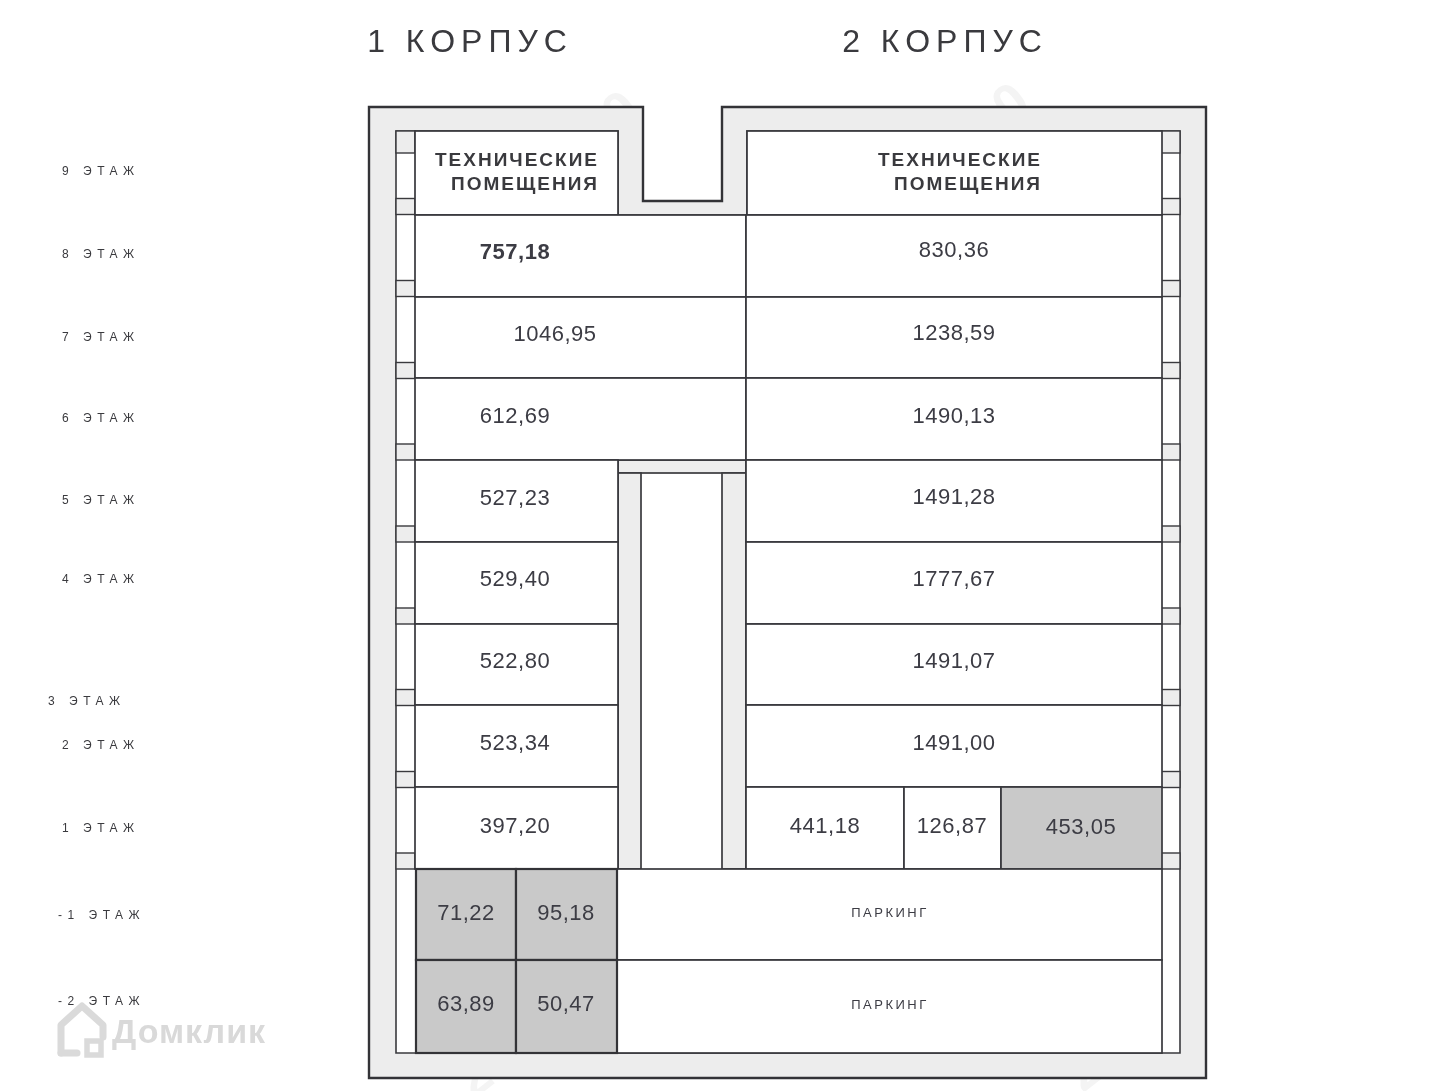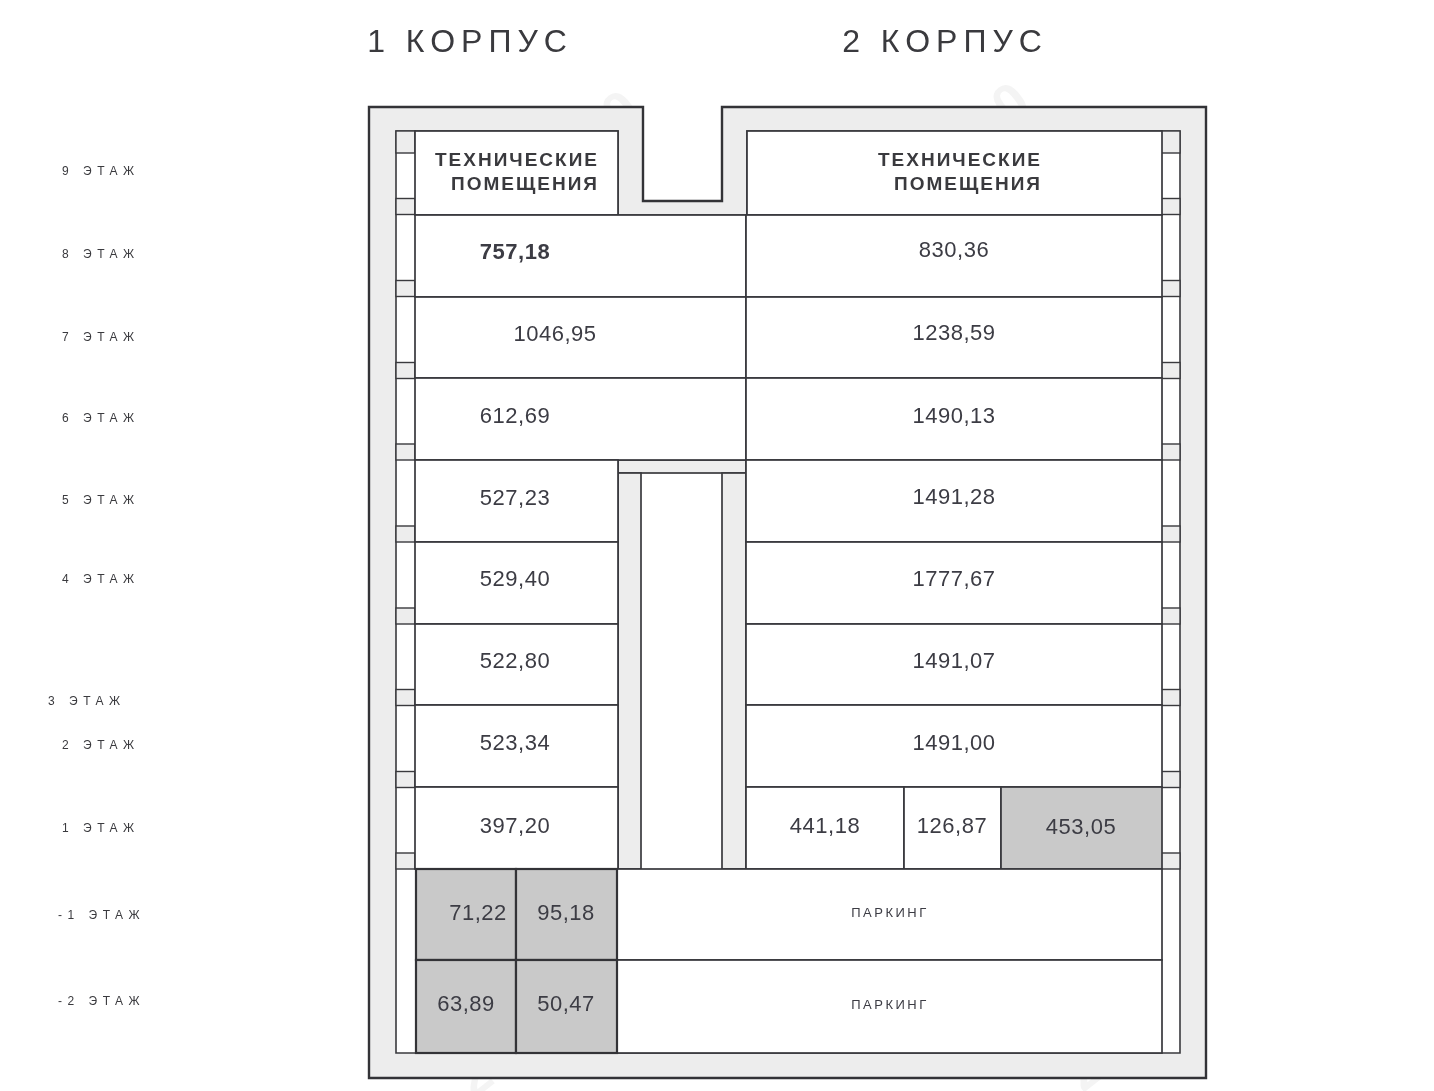--- a/index.html
+++ b/index.html
@@ -153,32 +153,40 @@
   </div>
 
   <div class="val" style="left:515px;top:252px;font-weight:bold;">757,18</div>
   <div class="val" style="left:515px;top:334px;margin-left:40px;">1046,95</div>
   <div class="val" style="left:515px;top:416px;">612,69</div>
   <div class="val" style="left:515px;top:498px;">527,23</div>
   <div class="val" style="left:515px;top:579px;">529,40</div>
   <div class="val" style="left:515px;top:661px;">522,80</div>
   <div class="val" style="left:515px;top:743px;">523,34</div>
   <div class="val" style="left:515px;top:826px;">397,20</div>
-  <div class="val" style="left:466px;top:913px;margin-left:12px;">71,22</div>
+  <div class="val" style="left:466px;top:913px;">71,22</div>
   <div class="val" style="left:566px;top:913px;">95,18</div>
   <div class="val" style="left:466px;top:1004px;">63,89</div>
   <div class="val" style="left:566px;top:1004px;">50,47</div>
 
   <div class="val" style="left:954px;top:250px;">830,36</div>
   <div class="val" style="left:954px;top:333px;">1238,59</div>
   <div class="val" style="left:954px;top:416px;">1490,13</div>
   <div class="val" style="left:954px;top:497px;">1491,28</div>
   <div class="val" style="left:954px;top:579px;">1777,67</div>
   <div class="val" style="left:954px;top:661px;">1491,07</div>
   <div class="val" style="left:954px;top:743px;">1491,00</div>
   <div class="val" style="left:825px;top:826px;">441,18</div>
   <div class="val" style="left:952px;top:826px;">126,87</div>
   <div class="val" style="left:1081px;top:827px;">453,05</div>
   <div class="val park" style="left:890px;top:912px;">ПАРКИНГ</div>
   <div class="val park" style="left:890px;top:1004px;">ПАРКИНГ</div>
 
+  <div class="wm">
+    <svg width="62" height="62" viewBox="0 0 62 62" style="position:absolute;left:0;top:2px;">
+      <path d="M11 53 V25 L32 6 L53 25 V37" fill="none" stroke="#dadada" stroke-width="7" stroke-linecap="round" stroke-linejoin="round"></path>
+      <path d="M11 53 H27" fill="none" stroke="#dadada" stroke-width="7" stroke-linecap="round"></path>
+      <rect x="37" y="41" width="14" height="14" fill="none" stroke="#dadada" stroke-width="5.5"></rect>
+    </svg>
+    <div class="wm-text">Домклик</div>
+  </div>
 
 </div>
 
 </body></html>

